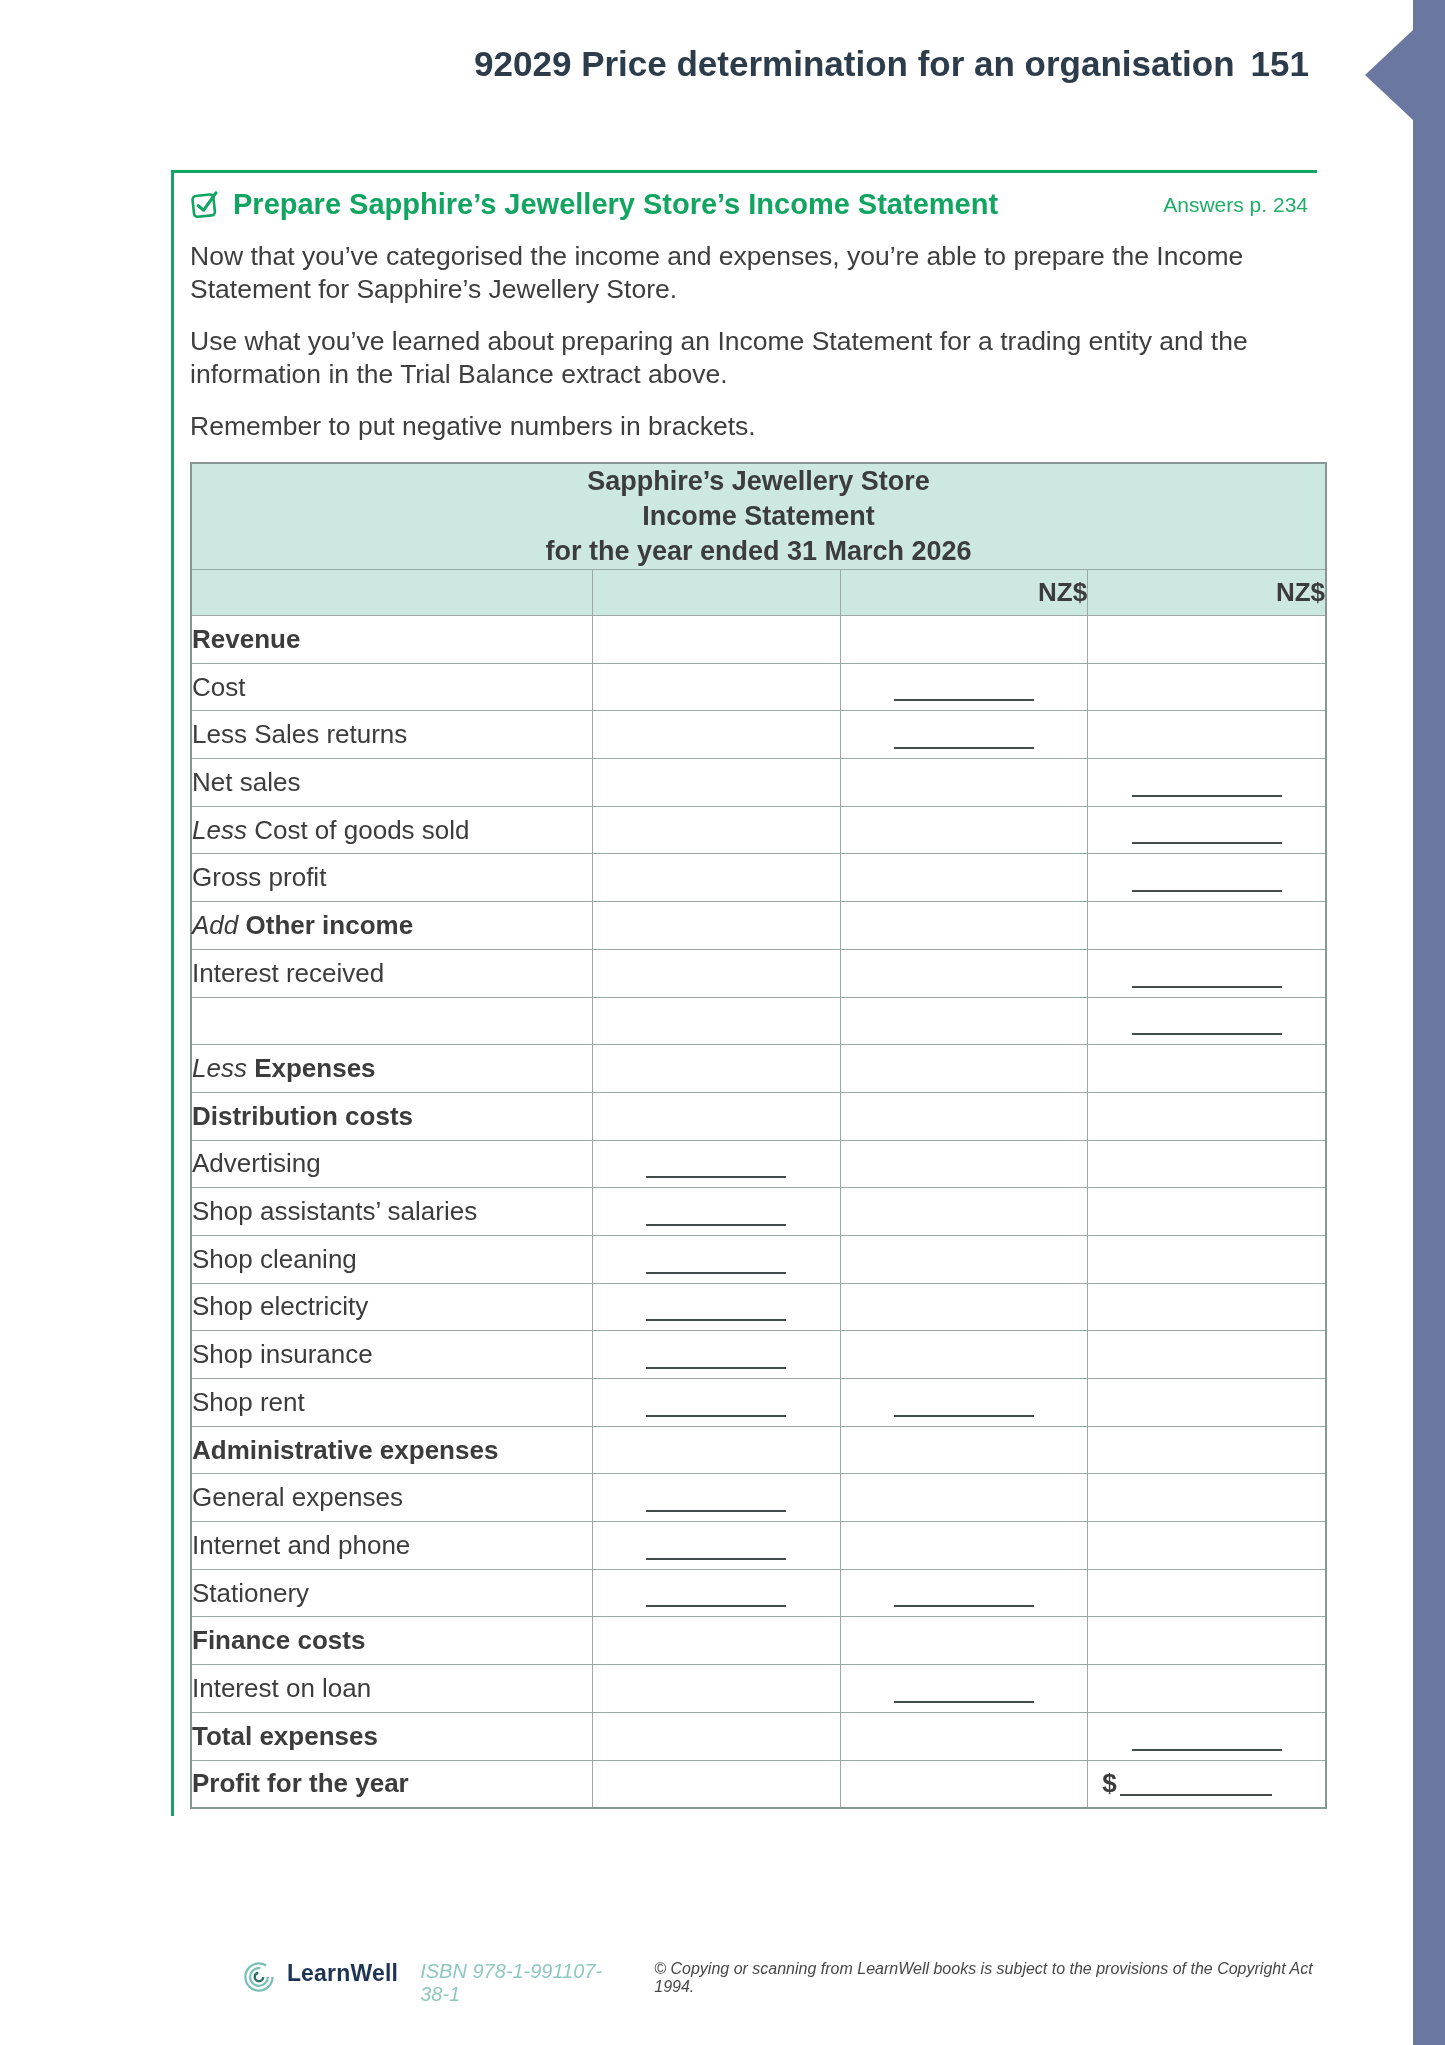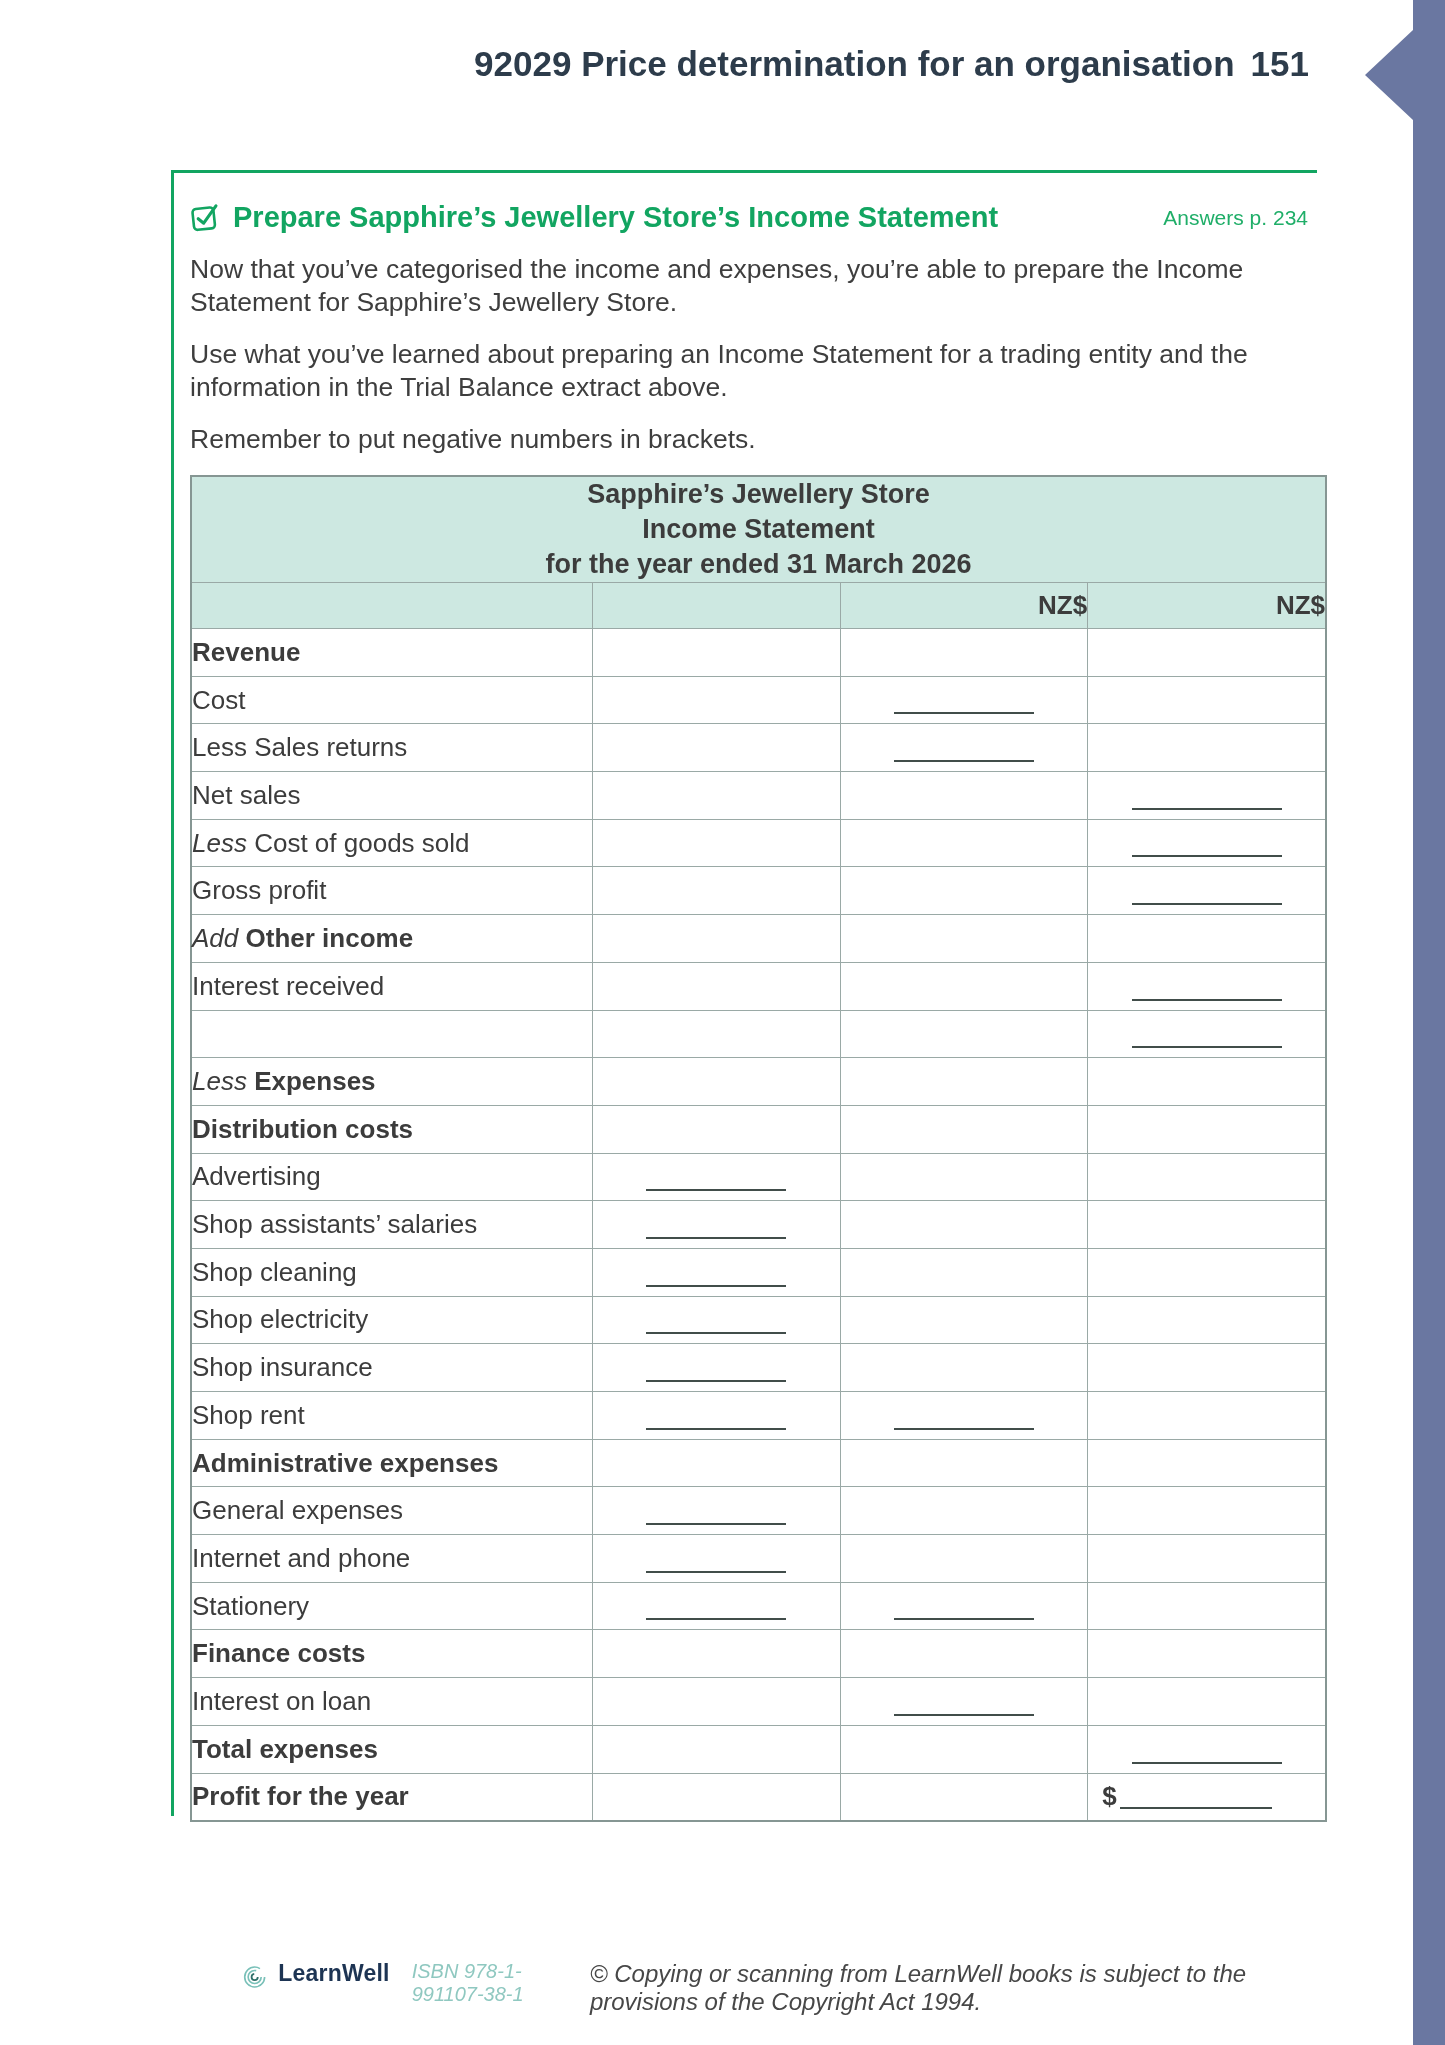--- a/index.html
+++ b/index.html
@@ -11,21 +11,21 @@
   .page-header{
     position:absolute;top:44px;right:136px;display:flex;align-items:baseline;gap:16px;
     font-size:35px;font-weight:700;color:#2d3c4b;
   }
   
   .edge-tab{position:absolute;top:0;right:0;width:82px;height:2045px;}
   
   .activity-box{
     position:absolute;left:171px;top:170px;width:1146px;height:1646px;
     border-top:3px solid #12a561;border-left:3px solid #12a561;
-    box-sizing:border-box;padding:28px 0 0 16px;
+    box-sizing:border-box;padding:15px 0 0 16px;
   }
   .activity-header{display:flex;justify-content:space-between;align-items:center;width:1118px;}
   .activity-title{display:flex;align-items:center;gap:13px;color:#12a561;font-size:29px;font-weight:700;}
   .checkbox-icon{flex:0 0 auto;transform:rotate(-6deg);margin-top:-3px;}
   .answers-ref{color:#1fae68;font-size:21px;font-weight:400;margin-left:28px;}
   .activity-box p{width:1110px;font-size:26.5px;line-height:33px;margin:19px 0 0 0;color:#3e3e3e;}
   
   table.stmt{
     width:1137px;margin-top:19px;border-collapse:collapse;table-layout:fixed;
     font-size:26px;color:#3c3c3c;border:2px solid #869693;
@@ -45,21 +45,21 @@
     position:absolute;left:50%;transform:translateX(-50%);bottom:9px;
     width:140px;border-bottom:2.5px solid #414d4a;height:0;
   }
   .amt-c4 .ans-line{width:150px;}
   .dollar-line{position:absolute;left:14px;bottom:8px;display:flex;align-items:flex-end;font-weight:700;}
   .dollar-line .dl{width:152px;border-bottom:2.5px solid #414d4a;height:0;margin:0 0 3px 3px;}
   
   .footer{position:absolute;left:243px;top:1960px;width:1070px;display:flex;align-items:flex-start;}
   .brand{font-size:23px;font-weight:600;color:#1d3453;margin-left:12px;letter-spacing:.2px;}
   .isbn{font-size:20px;font-style:italic;color:#8fc8c0;margin-left:22px;}
-  .copyright{font-size:24px;font-style:italic;color:#474747;margin-left:26px;}
+  .copyright{font-size:16px;font-style:italic;color:#474747;margin-left:26px;}
 </style>
 </head>
 <body>
 
 <div class="page">
 
   <div class="page-header">
     <span>92029 Price determination for an organisation</span>
     <span>151</span>
   </div>

